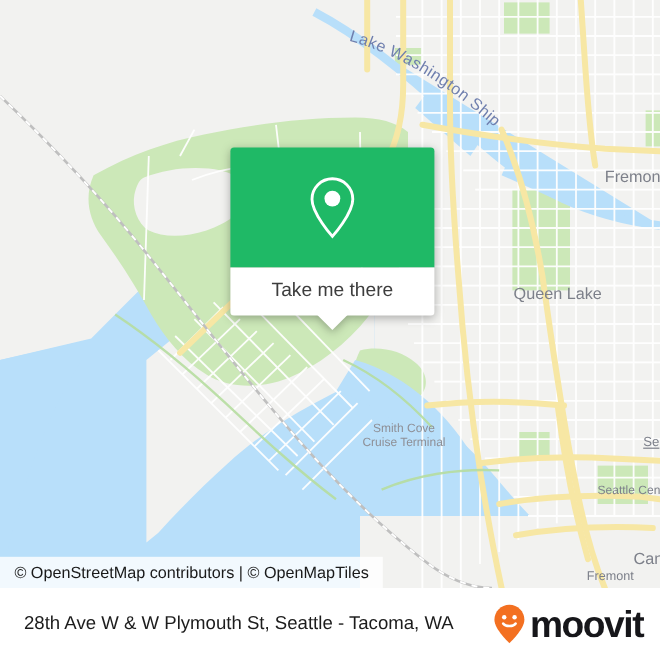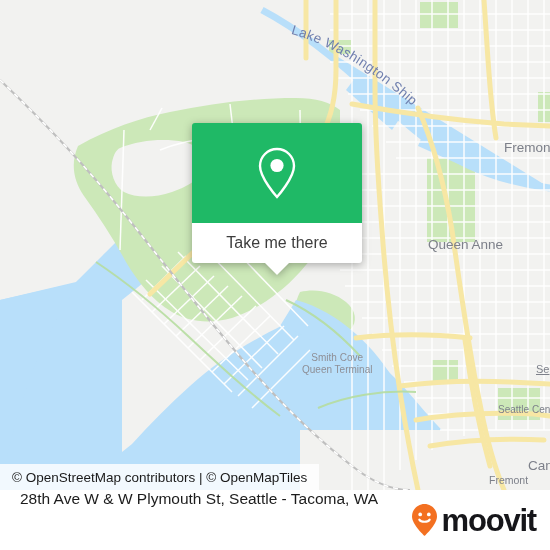--- a/index.html
+++ b/index.html
@@ -126,20 +126,21 @@
 
   
   #footer {
     position: absolute;
     left: 0;
     top: 490px;
     width: 550px;
     height: 60px;
     background: #ffffff;
     display: flex;
+    align-items: center;
     justify-content: space-between;
     padding: 0 14px 0 20px;
     box-sizing: border-box;
   }
   #footer-address {
     font-size: 15.5px;
     color: #1c1c1c;
     font-family: "Liberation Sans", sans-serif;
     white-space: nowrap;
   }
@@ -327,33 +328,33 @@
         <path d="M318,408 C346,396 382,390 416,392"></path>
       </g>
 
       <text class="water-label">
         <textPath href="#canalPath" startOffset="2%">Lake Washington Ship Canal</textPath>
       </text>
     </svg>
 
     <div class="map-label place" style="left:504px; top:140px;">Fremont</div>
 
-    <div class="map-label place" style="left:428px; top:237px;">Queen Anne</div>
+    <div class="map-label place" style="left:428px; top:237px;">Queen Lake</div>
 
     <div class="map-label place" style="left:498px; top:404px; font-size:10px;">Seattle Cente</div>
 
     <div class="map-label place" style="left:528px; top:458px;">Canal</div>
 
     <div class="map-label place" style="left:489px; top:474px; font-size:10.5px;">Fremont</div>
 
     <div class="map-label place" style="left:536px; top:363px; font-size:11px;text-decoration:underline;">Se</div>
 
     <div class="map-label poi" style="left:302px; top:352px;">
       <div>Smith Cove</div>
-      <div>Queen Terminal</div>
+      <div>Cruise Terminal</div>
     </div>
 
     <div id="callout">
       <div id="callout-head" style="background: rgb(31, 185, 102);">
         <svg width="48" height="56" viewBox="0 0 48 56">
           <path d="M24 4 C14.6 4 7 11.6 7 21 C7 33 24 52 24 52
                    C24 52 41 33 41 21 C41 11.6 33.4 4 24 4 Z" fill="none" stroke="#ffffff" stroke-width="2.4"></path>
           <circle cx="24" cy="20.5" r="6.6" fill="#ffffff"></circle>
         </svg>
       </div>

